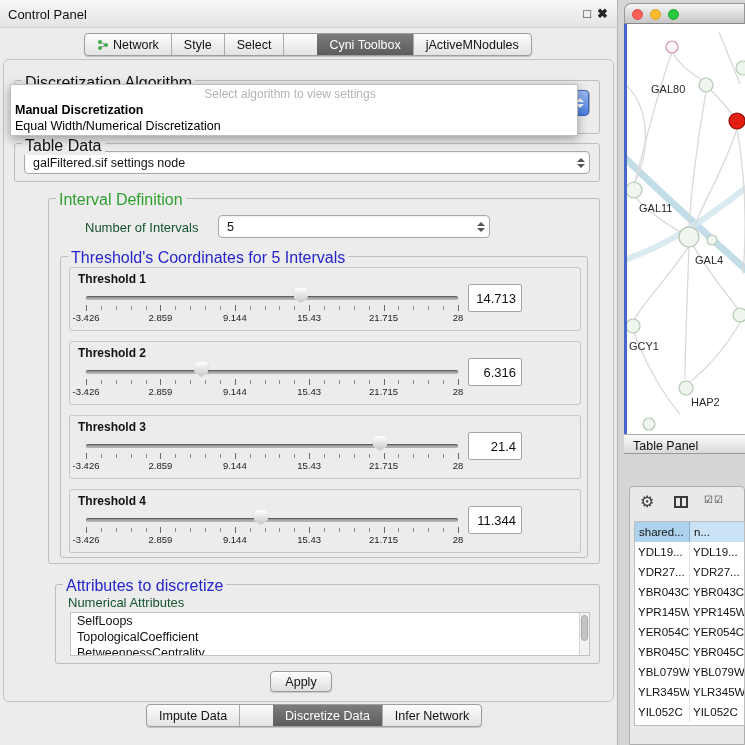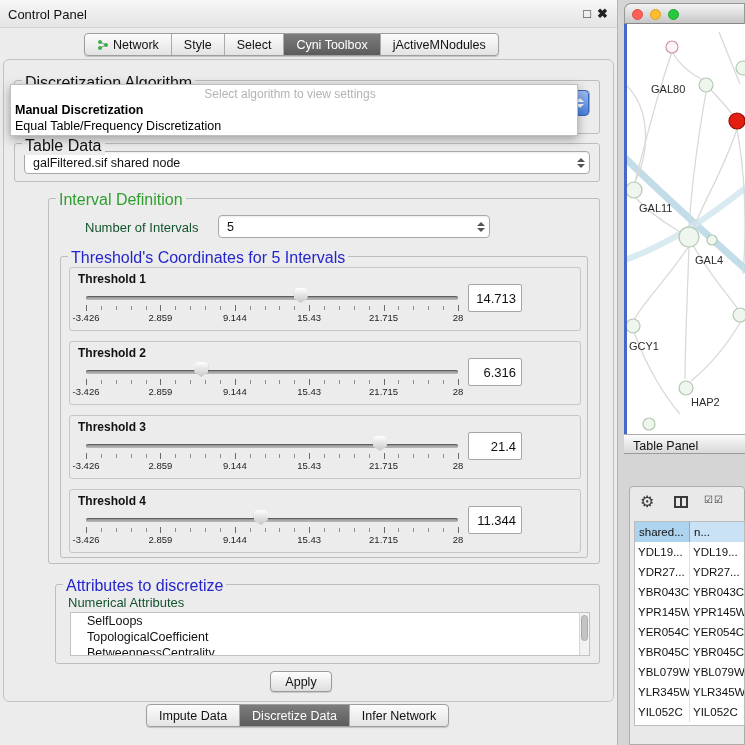--- a/index.html
+++ b/index.html
@@ -9,21 +9,21 @@
 
   
   .cp { position:absolute; left:0; top:0; width:618px; height:745px; background:#ececec; border-right:1px solid #b5b5b5; }
   .cp-titlebar { position:absolute; left:0; top:0; width:100%; height:28px; background:linear-gradient(#f7f7f7,#e4e4e4); border-bottom:1px solid #d2d2d2; }
   .cp-title { position:absolute; left:8px; top:7px; font-size:13px; color:#111; }
   .win-btn { position:absolute; top:6px; font-size:13px; color:#222; cursor:default; }
 
   .tabbar { position:absolute; display:flex; height:23px; border:1px solid #9e9e9e; border-radius:4px; overflow:hidden; background:linear-gradient(#fcfcfc,#e3e3e3); box-shadow:0 1px 1px rgba(0,0,0,.18); }
   .tab { display:flex; align-items:center; gap:4px; padding:0 12px; font-size:12.5px; color:#111; border-right:1px solid #ababab; white-space:nowrap; }
   .tab:last-child { border-right:none; }
-  .tab.active { background:linear-gradient(#7d7d7d,#5c5c5c); color:#fff; }
+  .tab.active { background:linear-gradient(#7d7d7d,#5c5c5c); color:#fff;margin-left:33px; }
 
   .mainpanel { position:absolute; left:3px; top:59px; width:611px; height:643px; border:1px solid #c4c4c4; border-radius:6px; background:#ececec; }
 
   .gbox { position:absolute; border:1px solid #bdbdbd; border-radius:3px; }
   .glabel { position:absolute; font-size:16px; background:#ececec; padding:0 3px; color:#111; z-index:2; white-space:nowrap; }
   .glabel.green { color:#2f9e2f; }
   .glabel.blue { color:#2525cc; }
 
   .combo { position:absolute; background:#fff; border:1px solid #a9a9a9; border-radius:4px; font-size:12.5px; color:#111; display:flex; align-items:center; padding-left:8px; box-shadow:inset 0 1px 2px rgba(0,0,0,.08); }
   .updown { position:absolute; right:4px; top:50%; transform:translateY(-50%); display:flex; flex-direction:column; align-items:center; gap:2px; }
@@ -43,21 +43,21 @@
   .track { position:absolute; left:16px; top:28px; width:372px; height:4px; background:linear-gradient(#8f8f8f,#b9b9b9); border-radius:2px; box-shadow:inset 0 1px 1px rgba(0,0,0,.4); }
   .thumb { position:absolute; top:20px; width:14px; height:15px; background:linear-gradient(#fefefe,#c7c7c7); clip-path:polygon(50% 100%,0 68%,0 18%,18% 0,82% 0,100% 18%,100% 68%); filter:drop-shadow(0 1px 1px rgba(0,0,0,.45)); }
   .ticks { position:absolute; left:16px; top:38px; width:373px; height:4px; background:repeating-linear-gradient(to right,#8c8c8c 0 1px,transparent 1px 14.88px); }
   .majtick { position:absolute; top:37px; width:1px; height:6px; background:#6a6a6a; }
   .scalelbl { position:absolute; top:44px; font-size:9.5px; color:#222; transform:translateX(-50%); white-space:nowrap; }
   .thr-value { position:absolute; left:398px; top:16px; width:54px; height:28px; border:1px solid #a5a5a5; background:#fff; font:13px "Liberation Sans",sans-serif; text-align:right; padding-right:5px; border-radius:2px; color:#111; }
 
   .boldlbl { position:absolute; font-size:13px; font-weight:normal; color:#14532d; }
 
   .listbox { position:absolute; left:70px; top:612px; width:520px; height:44px; background:#fff; border:1px solid #c2c2c2; overflow:hidden; font-size:12.5px; }
-  .listitem { height:16px; line-height:16px; padding-left:16px; color:#111; white-space:nowrap; }
+  .listitem { height:16px; line-height:16px; padding-left:6px; color:#111; white-space:nowrap; }
   .vscroll { position:absolute; right:0; top:0; width:10px; height:100%; background:#f2f2f2; border-left:1px solid #d5d5d5; }
   .vthumb { position:absolute; right:1px; top:2px; width:7px; height:26px; background:#c4c4c4; border:1px solid #aaa; border-radius:4px; }
 
   .btn { position:absolute; border:1px solid #9a9a9a; border-radius:4px; background:linear-gradient(#fefefe,#dedede); font-size:12.5px; color:#111; text-align:center; line-height:20px; box-shadow:0 1px 1px rgba(0,0,0,.15); }
 
   
   .netwin { position:absolute; left:624px; top:3px; width:121px; height:449px; }
   .mac-titlebar { position:absolute; top:0; left:0; width:100%; height:21px; background:linear-gradient(#f4f4f4,#c7c7c7); border:1px solid #979797; border-bottom-color:#888; border-radius:7px 0 0 0; }
   .light { position:absolute; top:5px; width:11px; height:11px; border-radius:50%; }
   .canvas { position:absolute; top:21px; left:0; width:121px; height:417px; background:#fff; border-left:3px solid #4668c8; overflow:hidden; }
@@ -125,27 +125,27 @@
         <span class="updown">
             <span class="tri-up"></span>
             <span class="tri-down"></span>
           </span>
       </span>
     </div>
 
     <div class="overlay">
       <div class="ov-placeholder">Select algorithm to view settings</div>
       <div class="ov-item1">Manual Discretization</div>
-      <div class="ov-item2">Equal Table/Frequency Discretization</div>
+      <div class="ov-item2">Equal Width/Numerical Discretization</div>
     </div>
 
     <span class="glabel" style="left:22px; top:137px">Table Data</span>
     <div class="gbox" style="left:14px; top:143px; width:586px; height:39px"></div>
     <div class="combo" style="left:24px; top:151px; width:566px; height:23px">
-      <span>galFiltered.sif shared node</span>
+      <span>galFiltered.sif settings node</span>
       <span class="updown">
           <span class="tri-up"></span>
           <span class="tri-down"></span>
         </span>
     </div>
 
     <span class="glabel green" style="left:56px; top:191px">Interval Definition</span>
     <div class="gbox" style="left:48px; top:198px; width:552px; height:366px"></div>
 
     <span class="boldlbl" style="left:85px; top:220px">Number of Intervals</span>

